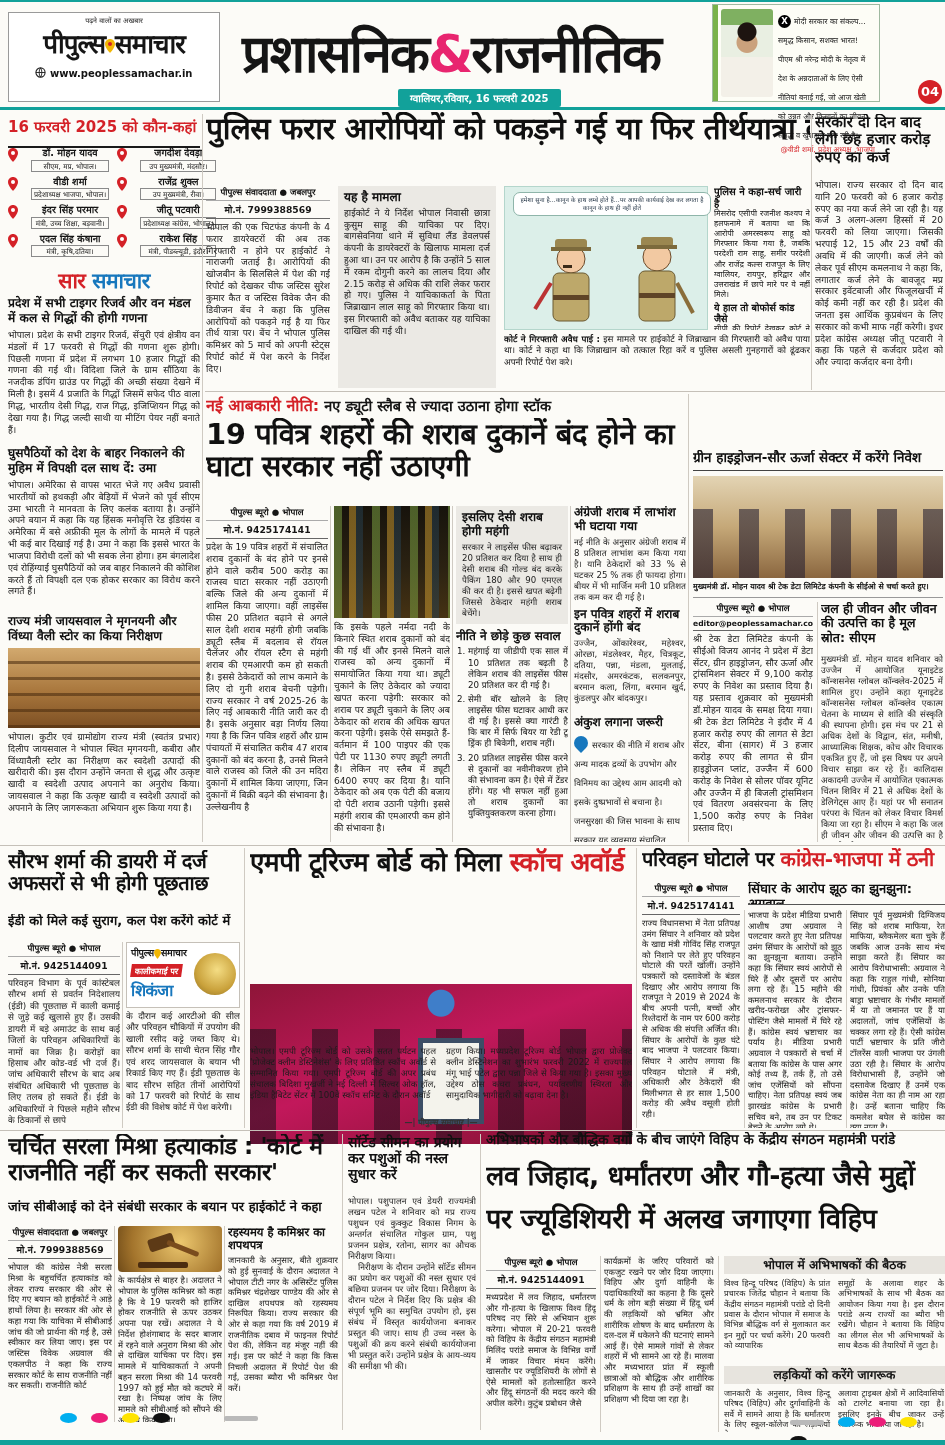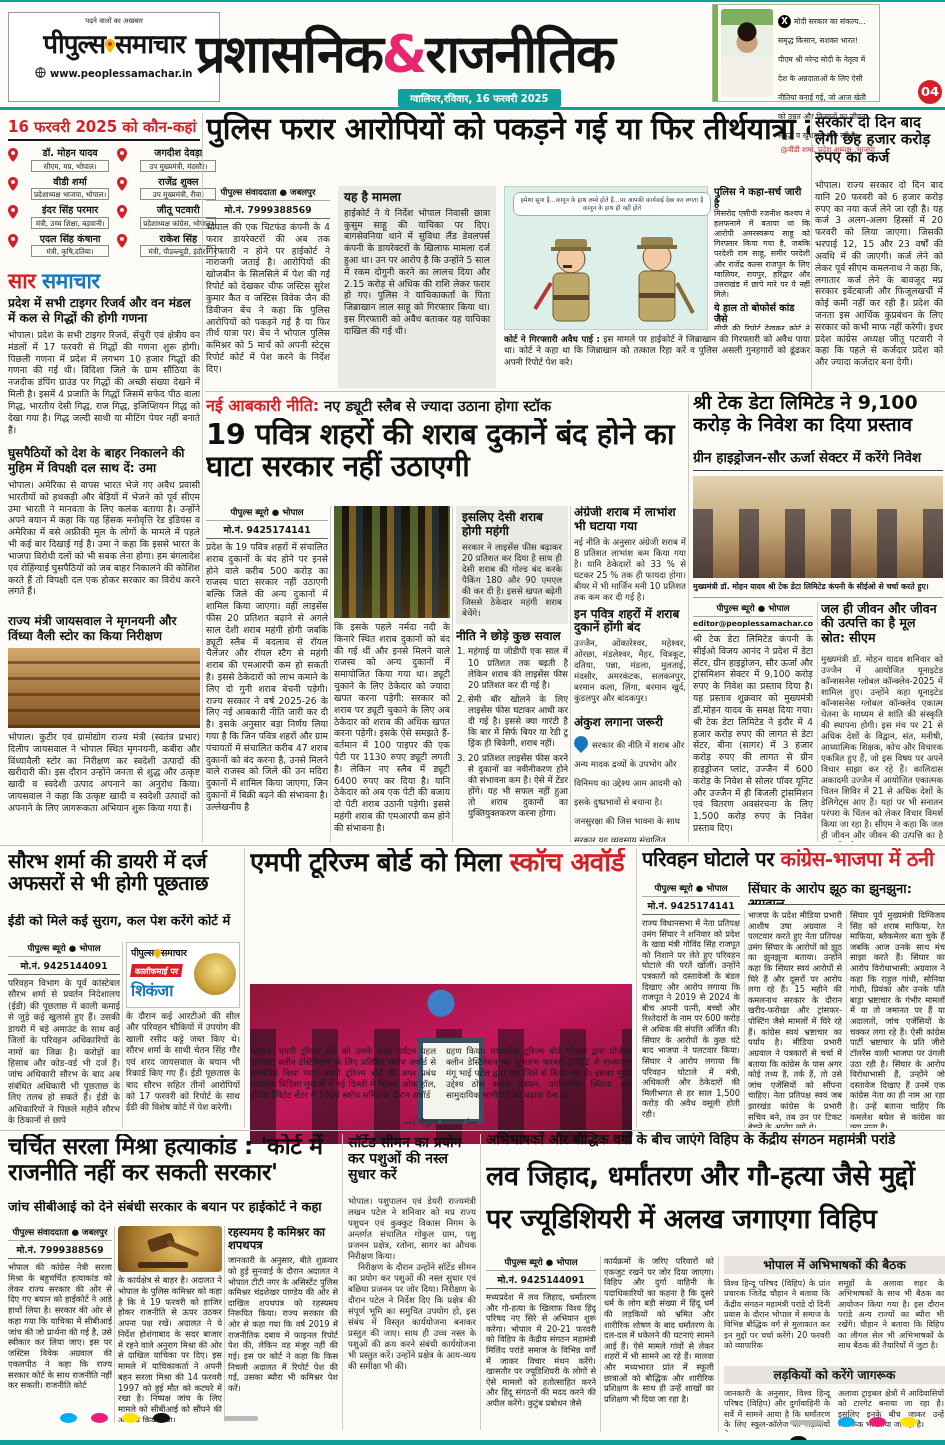--- a/index.html
+++ b/index.html
@@ -1,21 +1,21 @@
 <!DOCTYPE html>
 <html><head>
 <meta charset="utf-8">
 <style>
   html,body{margin:0;padding:0;background:#e8e8e8}
   .page{position:relative;width:945px;height:1445px;margin:0 auto;background:#fcfbf7;
         font-family:"DejaVu Sans","Liberation Sans",sans-serif;color:#151515;overflow:hidden}
   .abs{position:absolute}
   .clip{overflow:hidden}
   .b{font-weight:bold}
-  .center{}
+  .center{text-align:center}
   .red{color:#d42127}.blue{color:#1777bd}.pink{color:#e8256f}
   .body{font-size:9.1px;line-height:1.3;text-align:justify;color:#1c1c1c}
   .body2{font-size:8.6px;line-height:1.28;text-align:justify;color:#1c1c1c}
   .hl{font-weight:800;color:#101010;letter-spacing:-.4px;line-height:1.12}
   .subhl{font-weight:800;color:#101010;line-height:1.15}
   .bylinebox{text-align:center;font-size:8.6px;font-weight:bold;border-bottom:1.4px solid #666;padding-bottom:2px;margin-bottom:3px}
   .bylinebox .ph2{display:block;font-size:9.2px;border-top:1px solid #aaa;margin-top:2px;padding-top:2px}
   .graybox{background:#ebe9e4;padding:5px 6px;box-sizing:border-box}
   .boxtitle{font-weight:800;font-size:12px;line-height:1.15;margin-bottom:3px;color:#101010}
   .vr{position:absolute;width:1px;background:#cfcac2}
@@ -28,21 +28,21 @@
   .page-badge{width:24px;height:24px;border-radius:50%;background:#d42127;color:#fff;font-weight:800;font-size:13px;line-height:24px;text-align:center}
   .quote-card{border:1px solid #9fb9a0;background:linear-gradient(90deg,#79b24a 0 5px,#fdfdf6 5px);display:flex;box-sizing:border-box;padding:4px 4px 4px 8px;gap:5px}
   .quote-photo{width:52px;height:88px;flex:0 0 52px;border-radius:3px;
      background:radial-gradient(circle at 50% 26%,#1d1410 0 9px,transparent 10px),
                 radial-gradient(circle at 50% 38%,#caa17c 0 10px,transparent 11px),
                 linear-gradient(180deg,#7fb061 0 18%,#e9efe2 18% 55%,#f3f0e8 55%)}
   .quote-text{font-size:7.5px;line-height:1.3;text-align:justify;color:#222}
   .quote-attr{font-size:7.4px;font-weight:normal;color:#d42127;text-align:right;margin-top:2px}
   .x-icon{display:inline-block;width:13px;height:13px;border-radius:50%;background:#000;color:#fff;font-size:8.5px;font-weight:bold;text-align:center;line-height:13px;margin-right:3px}
   .pin{display:inline-block;width:10px;height:14px;vertical-align:middle}
-  .who-title{font-size:15px;font-weight:800;color:#d42127;border-bottom:2px solid #1a1a1a;padding-bottom:3px;white-space:nowrap}
+  .who-title{font-size:15px;font-weight:800;color:#d42127;border-bottom:2px solid #1a1a1a;padding-bottom:10px;white-space:nowrap}
   .person{display:flex;gap:13px;align-items:flex-start;margin-bottom:5px}
   .person .nm{font-weight:bold;font-size:9.6px;text-align:center;line-height:1.1}
   .person .rl{font-size:7.2px;border:1px solid #8a8a8a;padding:0 2px;margin-top:1px;text-align:center;white-space:nowrap;overflow:hidden}
   .saar{font-size:21px;font-weight:800;letter-spacing:-.5px}
   .lrhead{font-size:12.2px;font-weight:800;line-height:1.2;color:#101010}
   .bullet{color:#12a19a;font-size:11px;margin-right:3px}
   .leadbullets{display:flex;gap:20px;font-size:12.8px;font-weight:800;border-bottom:1.4px solid #444;padding-bottom:4px;white-space:nowrap;overflow:hidden}
   .cartoon{background:#dcefe9;border:1px solid #b4d6cc;box-sizing:border-box}
   .bubble{position:absolute;left:8px;top:5px;width:186px;background:#fff;border:1px solid #8fb5aa;border-radius:7px;
           font-size:6.2px;line-height:1.25;padding:3px 5px;text-align:center;color:#234}
@@ -303,21 +303,20 @@
     <div class="boxtitle" style="margin-top:5px">इन पवित्र शहरों में शराब दुकानें होंगी बंद</div>
     <div class="body2">उज्जैन, ओंकारेश्वर, महेश्वर, ओरछा, मंडलेश्वर, मैहर, चित्रकूट, दतिया, पन्ना, मंडला, मुलताई, मंदसौर, अमरकंटक, सलकनपुर, बरमान कला, लिंगा, बरमान खुर्द, कुंडलपुर और बांदकपुर।</div>
     <div class="boxtitle" style="margin-top:12px">अंकुश लगाना जरूरी</div>
     <div>
       <span class="droplet"></span><span class="body2">सरकार की नीति में शराब और अन्य मादक द्रव्यों के उपभोग और विनिमय का उद्देश्य आम आदमी को इसके दुष्प्रभावों से बचाना है। जनसुरक्षा की जिस भावना के साथ सरकार यह व्यवसाय संचालित करती, उसकी पूर्ति के लिए आवश्यक है कि नियमित कोटा वृद्धि और राजस्व वृद्धि पर भी अंकुश लगा कर इसे लाभ का धंधा बनाने से रोका जाए।</span>
       
     </div>
   </div>
 
   <div class="vr" style="left:688px;top:394px;height:448px"></div>
-  <div class="abs subhl clip" style="left:693px;top:392px;width:250px;height:56px;font-size:19px">श्री टेक डेटा लिमिटेड ने 9,100 करोड़ के निवेश का दिया प्रस्ताव</div>
   <div class="abs subhl clip" style="left:693px;top:450px;width:250px;height:20px;font-size:13.5px;border-bottom:1px solid #444">ग्रीन हाइड्रोजन-सौर ऊर्जा सेक्टर में करेंगे निवेश</div>
   <div class="abs ph photo-meeting" style="left:693px;top:476px;width:250px;height:102px">
       <div class="figs"></div>
     </div>
   <div class="abs clip" style="left:693px;top:581px;width:250px;height:16px;font-size:7.8px;font-weight:bold;border-bottom:1px solid #999">मुख्यमंत्री डॉ. मोहन यादव श्री टेक डेटा लिमिटेड कंपनी के सीईओ से चर्चा करते हुए।</div>
 
   <div class="abs clip" style="left:693px;top:602px;width:120px;height:240px">
     <div class="bylinebox"><span>पीपुल्स ब्यूरो ● भोपाल</span><span class="ph2" style="font-size:7.6px">editor@peoplessamachar.co.in</span></div>
     <div class="body">श्री टेक डेटा लिमिटेड कंपनी के सीईओ विजय आनंद ने प्रदेश में डेटा सेंटर, ग्रीन हाइड्रोजन, सौर ऊर्जा और ट्रांसमिशन सेक्टर में 9,100 करोड़ रुपए के निवेश का प्रस्ताव दिया है। यह प्रस्ताव शुक्रवार को मुख्यमंत्री डॉ.मोहन यादव के समक्ष दिया गया। श्री टेक डेटा लिमिटेड ने इंदौर में 4 हजार करोड़ रुपए की लागत से डेटा सेंटर, बीना (सागर) में 3 हजार करोड़ रुपए की लागत से ग्रीन हाइड्रोजन प्लांट, उज्जैन में 600 करोड़ के निवेश से सोलर पॉवर यूनिट और उज्जैन में ही बिजली ट्रांसमिशन एवं वितरण अवसंरचना के लिए 1,500 करोड़ रुपए के निवेश प्रस्ताव दिए।</div>
   </div>

